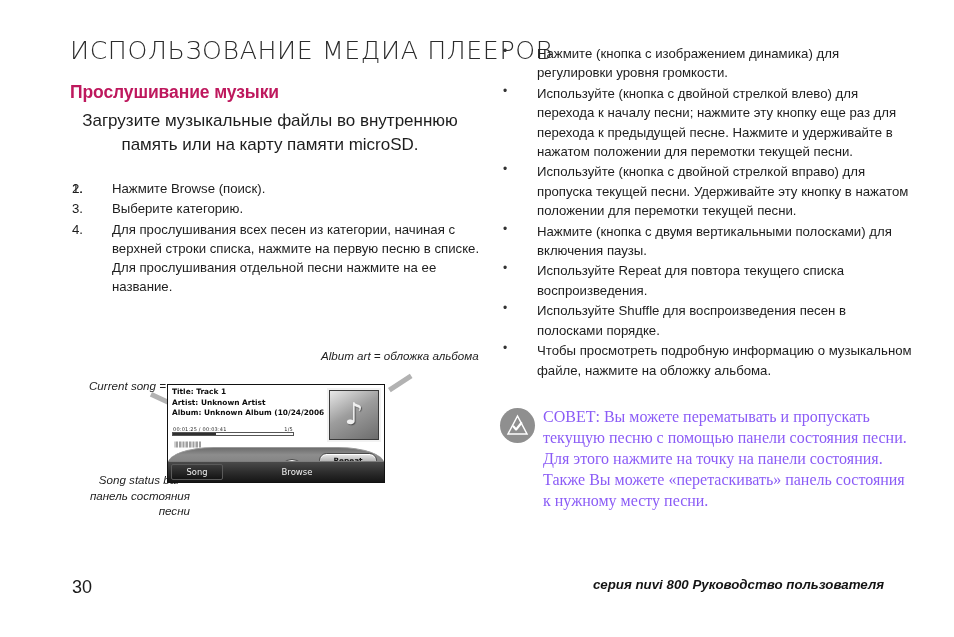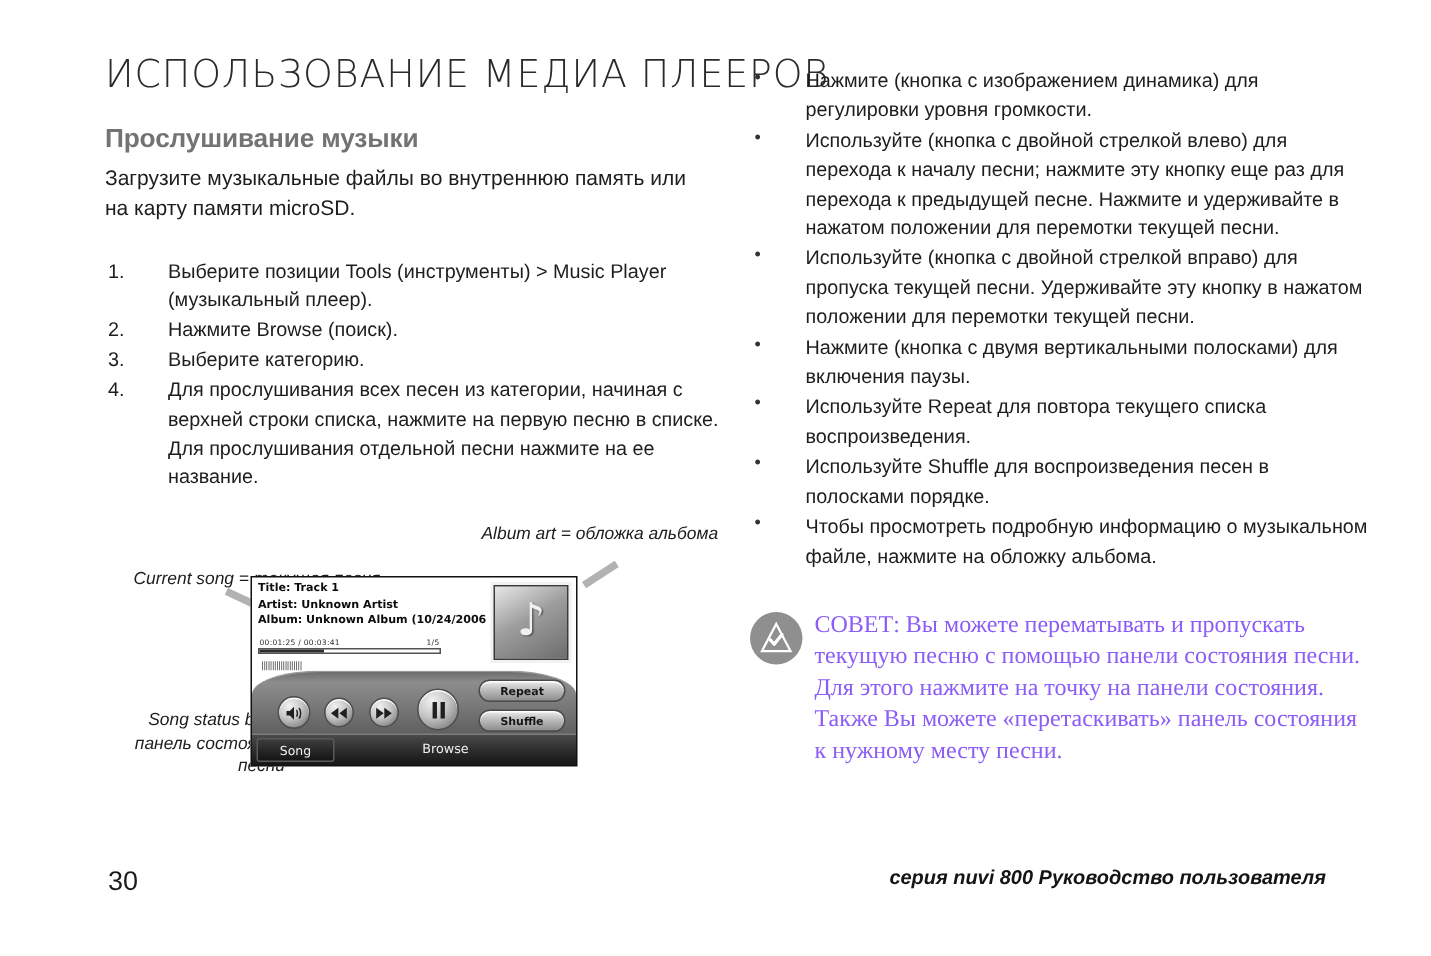--- a/index.html
+++ b/index.html
@@ -48,30 +48,31 @@
     line-height: 1.1;
     margin: 0 0 18px 0;
     white-space: nowrap;
     transform: scaleX(0.99);
     transform-origin: left center;
   }
   .section-title {
     font-family: "Liberation Sans", sans-serif;
     font-weight: bold;
     font-size: 17.5px;
-    color: #737373;
+    color: #be185d;
     margin: 0 0 6px 0;
     letter-spacing: -0.1px;
   }
   .intro {
-    font-size: 14px;
+    font-size: 17px;
     line-height: 1.42;
     color: #1d1d1d;
     margin: 0;
     max-width: 400px;
+    text-align: center;
   }
 
   
   .num-list {
     margin: 22px 0 0 0;
     padding: 0;
     list-style: none;
   }
   .num-list li {
     position: relative;
@@ -162,21 +163,21 @@
     background: #b2b2b2;
     transform-origin: 0 0;
   }
 
   
   .device {
     position: absolute;
     left: 167px;
     top: 384px;
     width: 218px;
-    height: 127px;
+    height: 99px;
     background: #ffffff;
     border: 1px solid #111;
     box-sizing: border-box;
     font-family: "DejaVu Sans", sans-serif;
     overflow: hidden;
   }
   .dev-info {
     position: absolute;
     left: 4px; top: 2px;
     width: 152px;
@@ -329,21 +330,20 @@
 
     <h1 class="chapter-title">ИСПОЛЬЗОВАНИЕ МЕДИА ПЛЕЕРОВ</h1>
 
     <h2 class="section-title">Прослушивание музыки</h2>
 
     <p class="intro">Загрузите музыкальные файлы во внутреннюю память или на карту памяти microSD.</p>
 
     <ol class="num-list">
       <li>
         <span class="num">1.</span>
-        <span>Выберите позиции Tools (инструменты) &gt; Music Player (музыкальный плеер).</span>
       </li>
       <li>
         <span class="num">2.</span>
         <span>Нажмите Browse (поиск).</span>
       </li>
       <li>
         <span class="num">3.</span>
         <span>Выберите категорию.</span>
       </li>
       <li>

